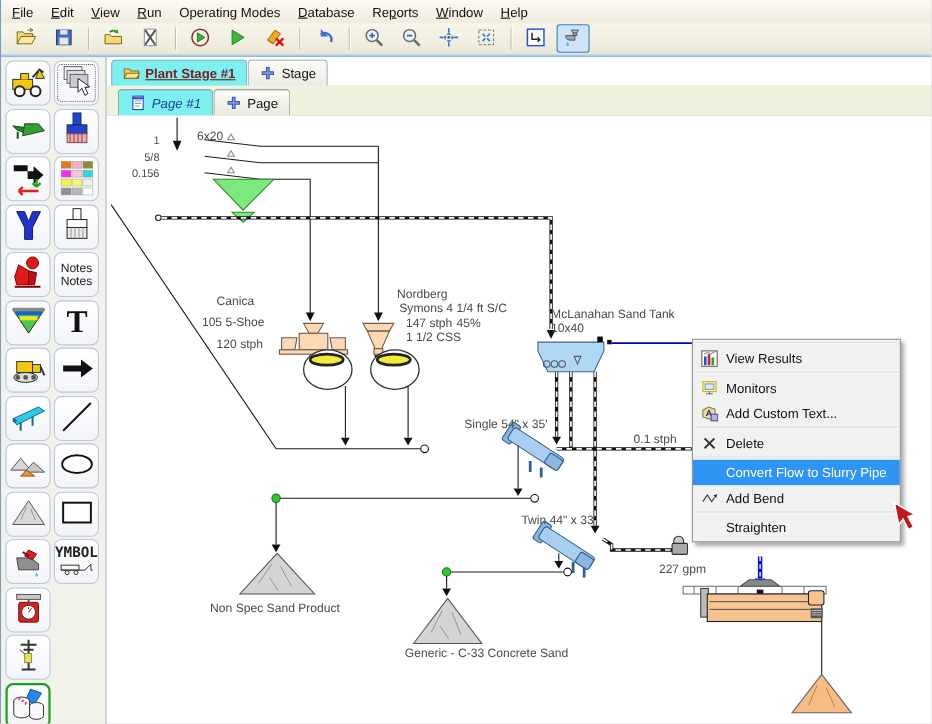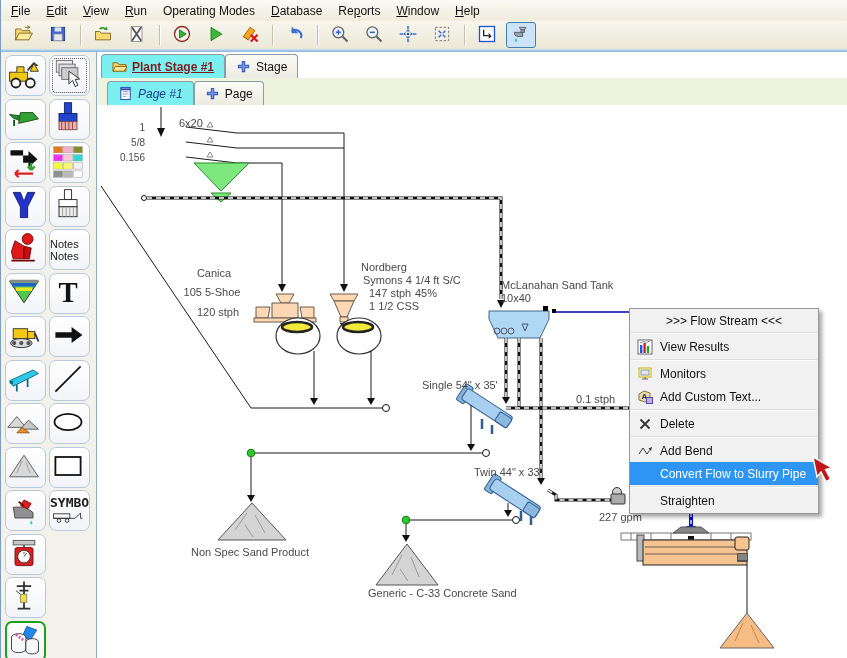--- a/index.html
+++ b/index.html
@@ -19,21 +19,21 @@
   .tb-btn.selected{background:#cde3f7;border:1px solid #3c7fb1;}
   .tb-sep{width:1px;height:20px;background:#c3bfae;margin:0 5px;box-shadow:1px 0 0 #fff;}
   #bluestrip{position:absolute;left:0;top:49px;right:0;height:3px;
              background:linear-gradient(#cfe2f2,#84b2da);}
   
   #sidebar{position:absolute;left:0;top:52px;width:96px;bottom:0;background:#f2f1ea;
            border-right:1px solid #94aac2;padding:3px 0 0 4px;box-sizing:border-box;}
   #toolgrid{display:grid;grid-template-columns:44px 44px;grid-auto-rows:43.5px;}
   .tool-btn{width:41px;height:41px;background:linear-gradient(#ffffff,#f2f4f8);
             border:1px solid #b9c9dd;border-radius:7px;display:flex;flex-direction:column;
-            align-items:flex-start;justify-content:center;box-sizing:border-box;overflow:hidden;}
+            align-items:center;justify-content:center;box-sizing:border-box;overflow:hidden;}
   .tool-btn svg{width:36px;height:36px;}
   .tool-btn.focused{outline:1px dotted #556;outline-offset:-4px;}
   .tool-btn.selected{border:2px solid #1ea01e;}
   .tool-txt{font-size:11px;line-height:12px;color:#222;text-align:center;}
   .tool-txt.sym{font-size:13px;font-weight:bold;font-family:"DejaVu Sans Mono",monospace;}
   .tool-btn .half{width:36px;height:15px;}
   
   #stagetabs{position:absolute;left:96px;top:52px;right:0;height:26px;background:#ffffff;
              display:flex;align-items:flex-end;padding-left:4px;border-bottom:1px solid #b9b9a9;}
   #pagetabs{position:absolute;left:96px;top:78px;right:0;height:27px;background:#edf3dd;
@@ -632,21 +632,20 @@
       <text class="lbl" x="325" y="284">Single 54" x 35'</text>
       <text class="lbl" x="479" y="298">0.1 stph</text>
       <text class="lbl" x="377" y="371">Twin 44" x 33'</text>
       <text class="lbl" x="502" y="416">227 gpm</text>
       <text class="lbl" x="94" y="451">Non Spec Sand Product</text>
       <text class="lbl" x="271" y="492">Generic - C-33 Concrete Sand</text>
     </svg>
   </div>
 
   <div id="ctxmenu">
-      <div class="cm-header">&gt;&gt;&gt; Flow Stream &lt;&lt;&lt;</div>
       <div class="cm-sep"></div>
       <div class="cm-item">
         <span class="cm-ic">
           <svg viewBox="0 0 16 16">
             <rect x="1" y="1" width="14" height="14" fill="#fff" stroke="#667"></rect>
             <rect x="3" y="6" width="2.4" height="8" fill="#2255dd"></rect>
             <rect x="6.4" y="4" width="2.4" height="10" fill="#cc2222"></rect>
             <rect x="9.8" y="7" width="2.4" height="7" fill="#22aa22"></rect>
             <path d="M3 4l3.5-1.5 3 1 4-2" stroke="#888" fill="none"></path>
           </svg>
@@ -677,32 +676,32 @@
       <div class="cm-sep"></div>
       <div class="cm-item">
         <span class="cm-ic">
           <svg viewBox="0 0 16 16">
             <path d="M3.5 3.5l9 9M12.5 3.5l-9 9" stroke="#333" stroke-width="1.8"></path>
           </svg>
         </span>
         <span class="cm-lb">Delete</span>
       </div>
       <div class="cm-sep"></div>
-      <div class="cm-item">
-        <span class="cm-ic">
-          <svg viewBox="0 0 16 16">
-            <path d="M2 11l4-6 4 6 2.5-3.5" fill="none" stroke="#333"></path>
-            <path d="M11.5 5.5l3.5-1.5-1 4z" fill="#333"></path>
-          </svg>
-        </span>
-        <span class="cm-lb">Add Bend</span>
-      </div>
       <div class="cm-item hl">
         <span class="cm-ic"></span>
         <span class="cm-lb">Convert Flow to Slurry Pipe</span>
+      </div>
+      <div class="cm-item">
+        <span class="cm-ic">
+          <svg viewBox="0 0 16 16">
+            <path d="M2 11l4-6 4 6 2.5-3.5" fill="none" stroke="#333"></path>
+            <path d="M11.5 5.5l3.5-1.5-1 4z" fill="#333"></path>
+          </svg>
+        </span>
+        <span class="cm-lb">Add Bend</span>
       </div>
       <div class="cm-sep"></div>
       <div class="cm-item">
         <span class="cm-ic"></span>
         <span class="cm-lb">Straighten</span>
       </div>
     </div>
 
   <svg id="cursor" viewBox="0 0 44 46">
     <path d="M7 7 L11 27 L15 22 L20 31.5 L24.5 29 L19.5 19.5 L26 18 Z" fill="#c01818" stroke="#fff" stroke-width="1.4"></path>

